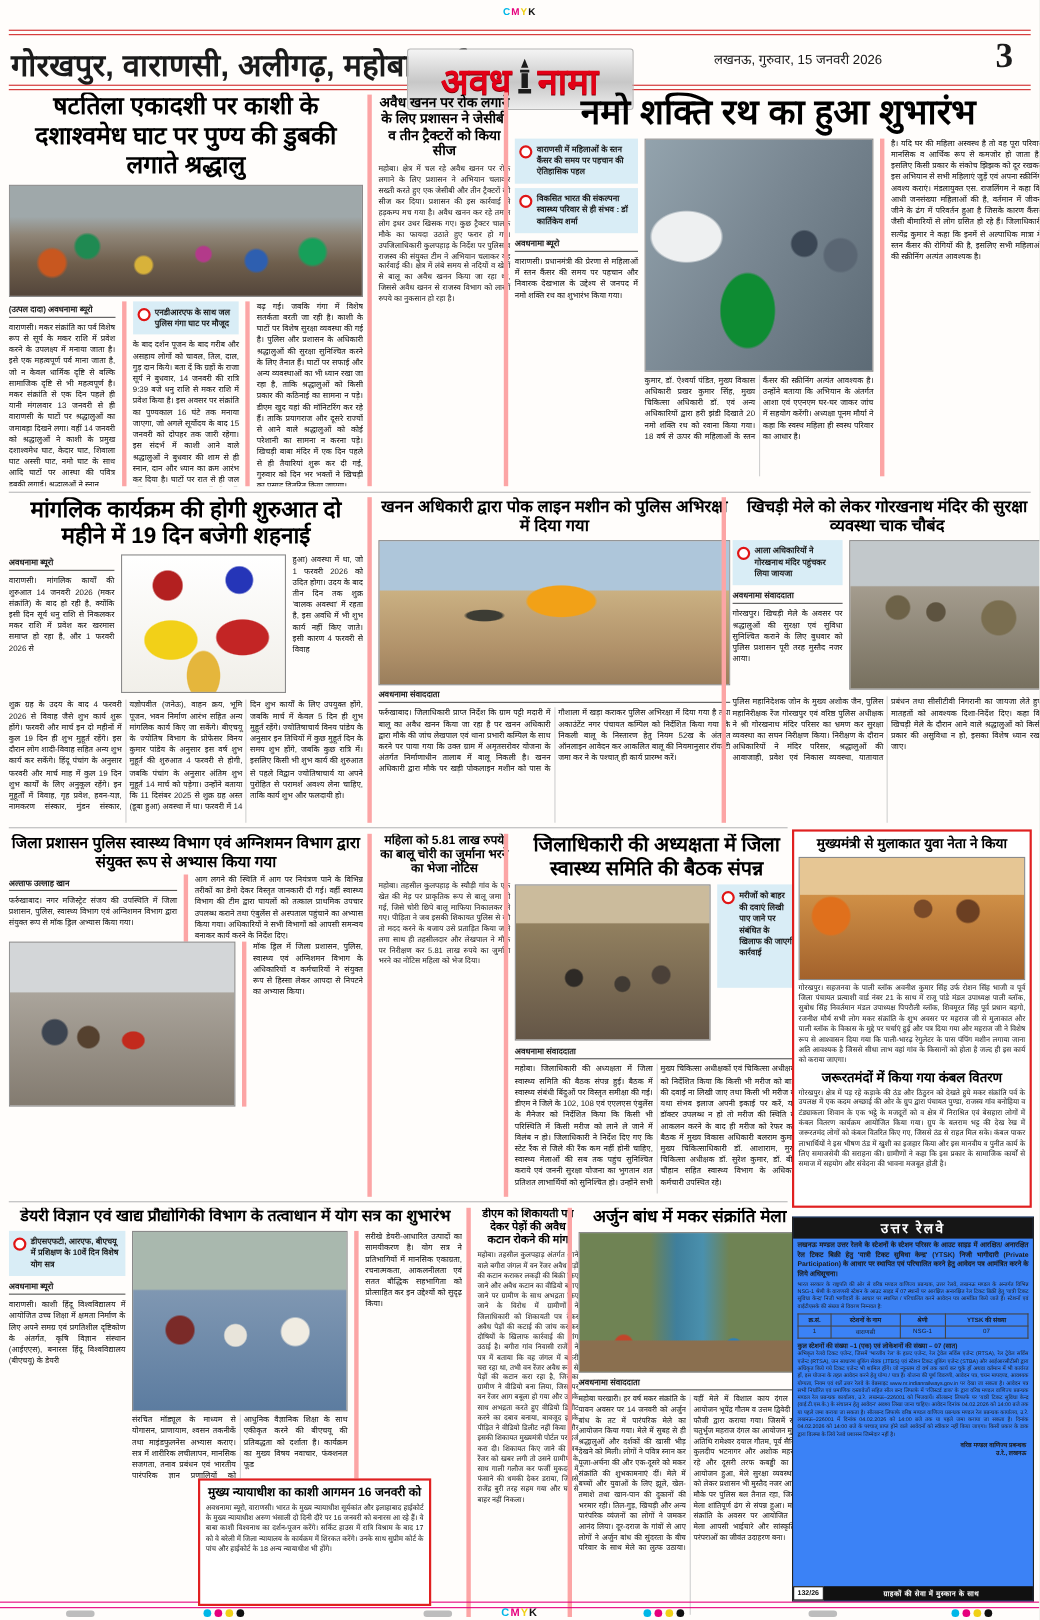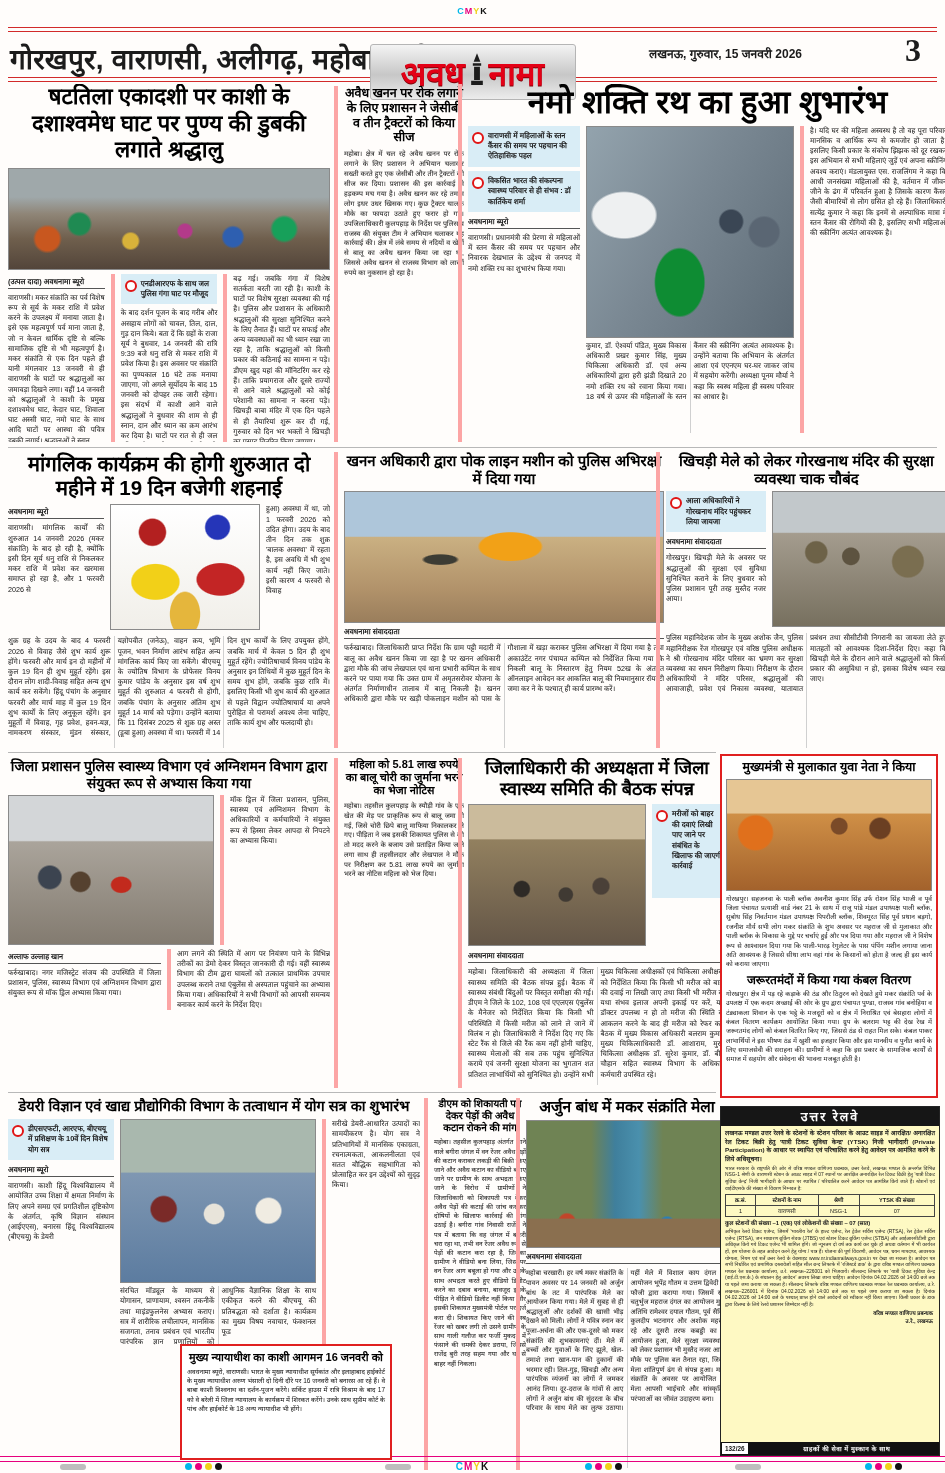--- a/index.html
+++ b/index.html
@@ -8,40 +8,40 @@
   
   .cmyk{position:absolute;top:6px;left:0;width:100%;text-align:center;font-size:9px;font-weight:bold;letter-spacing:1px;}
   .cmyk .c{color:#00b7e8}.cmyk .m{color:#e6007e}.cmyk .y{color:#f0d117}.cmyk .k{color:#111}
   .redrule{position:absolute;left:8px;right:8px;height:3px;border-top:1.5px solid #d22a2a;border-bottom:1px solid #d22a2a;}
   .mast{position:absolute;top:32px;left:8px;right:8px;height:42px;}
   .cities{position:absolute;left:2px;top:7px;font-size:28px;font-weight:800;letter-spacing:.2px;text-align:center;}
   .logo{position:absolute;left:50%;top:-7px;transform:translateX(-50%);width:204px;height:54px;
         background:linear-gradient(180deg,#f4f4f4,#c7c7c7 55%,#ececec);border:1px solid #b5b5b5;border-radius:3px;
         display:flex;align-items:center;justify-content:center;gap:2px;margin-top:19px;}
   .logo-txt{font-size:33px;font-weight:800;color:#e30016;text-shadow:0 1px 0 #7d0008;}
-  .dateline{position:absolute;right:135px;top:13px;font-size:12px;font-weight:bold;}
+  .dateline{position:absolute;right:135px;top:13px;font-size:12px;font-weight:normal;}
   .pagenum{position:absolute;right:16px;top:0;font-size:32px;font-weight:bold;font-family:"Liberation Serif",serif;}
   
   .art{position:absolute;overflow:hidden;}
   .bl{border-left:4px solid #fca5a5;padding-left:6px;}
   .hl{font-weight:800;text-align:center;color:#000;line-height:1.18;margin:0 0 4px 0;}
   .body{font-size:7.2px;line-height:1.42;text-align:justify;color:#141414;}
   .byline{display:block;font-weight:bold;font-size:7.4px;border-bottom:1px solid #555;padding-bottom:2px;margin:2px 0 4px;}
   .cols2{column-count:2;column-gap:7px;column-rule:1px solid #d0d0d0;}
   .cols3{column-count:3;column-gap:7px;column-rule:1px solid #d0d0d0;}
   .colrow{display:flex;gap:6px;}
   .colrow>div{flex:1;min-width:0;}
   .photo{border:1px solid #8a8a8a;background-size:cover;}
   .hlbox{background:#d9edf6;display:flex;gap:4px;padding:5px 4px;font-weight:bold;font-size:7.4px;line-height:1.4;
          text-align:left;align-items:flex-start;margin-bottom:4px;}
   .ring{width:8px;height:8px;border:2.5px solid #e01515;border-radius:50%;flex-shrink:0;margin-top:1px;background:#fff;}
   .redbox{border:2px solid #e02020;background:#fff;}
   .hdiv{position:absolute;height:1px;background:#b8b8b8;}
   
-  #railway{position:absolute;left:720px;top:1106px;width:218px;height:348px;border:1.5px solid #222;background:#fef9c3;
+  #railway{position:absolute;left:720px;top:1106px;width:218px;height:348px;border:1.5px solid #222;background:#3b82f6;
            display:flex;flex-direction:column;}
   .rw-title{background:#161616;color:#fff;text-align:center;font-weight:800;font-size:12.5px;padding:1px 0;letter-spacing:2px;}
   .rw-intro{font-size:6.2px;font-weight:bold;text-align:justify;line-height:1.4;padding:3px 4px 1px;}
   .rw-small{font-size:4.9px;line-height:1.35;text-align:justify;padding:1px 4px;}
   .rw-table{width:calc(100% - 8px);margin:1px 4px;border-collapse:collapse;font-size:5.6px;}
   .rw-table th,.rw-table td{border:1px solid #444;padding:1px 2px;text-align:center;}
   .rw-total{font-size:5.9px;font-weight:bold;padding:1px 4px;}
   .rw-sign{font-size:5.6px;font-weight:bold;text-align:right;padding:0 6px;}
   .rw-bar{margin-top:auto;background:#111;color:#fff;display:flex;align-items:center;font-size:6.4px;font-weight:bold;height:13px;}
   .rw-code{background:#fff;color:#111;border:1px solid #111;padding:0 3px;margin-right:6px;height:11px;line-height:11px;}
@@ -197,37 +197,37 @@
         radial-gradient(circle at 78% 52%, #7a6e50 0 10%, rgba(0,0,0,0) 11%),
         linear-gradient(180deg,#c2c8cb 0 30%, #a49c8e 31%, #77705f)"></div>
     </div>
     <div class="cols2 body" style="margin-top:4px;height:120px">पुलिस महानिदेशक जोन के मुख्य अशोक जैन, पुलिस महानिरीक्षक रेंज गोरखपुर एवं वरिष्ठ पुलिस अधीक्षक ने श्री गोरखनाथ मंदिर परिसर का भ्रमण कर सुरक्षा व्यवस्था का सघन निरीक्षण किया। निरीक्षण के दौरान अधिकारियों ने मंदिर परिसर, श्रद्धालुओं की आवाजाही, प्रवेश एवं निकास व्यवस्था, यातायात प्रबंधन तथा सीसीटीवी निगरानी का जायजा लेते हुए मातहतों को आवश्यक दिशा-निर्देश दिए। कहा कि खिचड़ी मेले के दौरान आने वाले श्रद्धालुओं को किसी प्रकार की असुविधा न हो, इसका विशेष ध्यान रखा जाए।</div>
   </section>
 
   <div class="hdiv" style="left:8px;top:752px;width:708px"></div>
 
   <section class="art" style="left:8px;top:758px;width:322px;height:330px">
     <h1 class="hl" style="font-size:14px">जिला प्रशासन पुलिस स्वास्थ्य विभाग एवं अग्निशमन विभाग द्वारा संयुक्त रूप से अभ्यास किया गया</h1>
+    <div class="colrow" style="margin-top:4px">
+      <div>
+        <span class="byline">अल्ताफ उल्लाह खान</span>
+        <div class="body">फर्रुखाबाद। नगर मजिस्ट्रेट संजय की उपस्थिति में जिला प्रशासन, पुलिस, स्वास्थ्य विभाग एवं अग्निशमन विभाग द्वारा संयुक्त रूप से मॉक ड्रिल अभ्यास किया गया।</div>
+      </div>
+      <div class="bl">
+          <div class="body">आग लगने की स्थिति में आग पर नियंत्रण पाने के विभिन्न तरीकों का डेमो देकर विस्तृत जानकारी दी गई। वहीं स्वास्थ्य विभाग की टीम द्वारा घायलों को तत्काल प्राथमिक उपचार उपलब्ध कराने तथा एंबुलेंस से अस्पताल पहुंचाने का अभ्यास किया गया। अधिकारियों ने सभी विभागों को आपसी समन्वय बनाकर कार्य करने के निर्देश दिए।</div>
+        </div>
+    </div>
     <div class="colrow" style="height:150px">
       <div class="photo" style="flex:0 0 204px;height:148px;background:
         radial-gradient(ellipse at 55% 60%, #c22a1d 0 6%, rgba(0,0,0,0) 7%),
         radial-gradient(circle at 20% 55%, #3c4450 0 6%, rgba(0,0,0,0) 7%),
         radial-gradient(circle at 35% 58%, #55412f 0 6%, rgba(0,0,0,0) 7%),
         linear-gradient(180deg,#d3d6d8 0 30%, #aaa49b 31%, #837b70)"></div>
       <div class="bl">
           <div class="body">मॉक ड्रिल में जिला प्रशासन, पुलिस, स्वास्थ्य एवं अग्निशमन विभाग के अधिकारियों व कर्मचारियों ने संयुक्त रूप से हिस्सा लेकर आपदा से निपटने का अभ्यास किया।</div>
-        </div>
-    </div>
-    <div class="colrow" style="margin-top:4px">
-      <div>
-        <span class="byline">अल्ताफ उल्लाह खान</span>
-        <div class="body">फर्रुखाबाद। नगर मजिस्ट्रेट संजय की उपस्थिति में जिला प्रशासन, पुलिस, स्वास्थ्य विभाग एवं अग्निशमन विभाग द्वारा संयुक्त रूप से मॉक ड्रिल अभ्यास किया गया।</div>
-      </div>
-      <div class="bl">
-          <div class="body">आग लगने की स्थिति में आग पर नियंत्रण पाने के विभिन्न तरीकों का डेमो देकर विस्तृत जानकारी दी गई। वहीं स्वास्थ्य विभाग की टीम द्वारा घायलों को तत्काल प्राथमिक उपचार उपलब्ध कराने तथा एंबुलेंस से अस्पताल पहुंचाने का अभ्यास किया गया। अधिकारियों ने सभी विभागों को आपसी समन्वय बनाकर कार्य करने के निर्देश दिए।</div>
         </div>
     </div>
   </section>
 
   <section class="art bl" style="left:334px;top:758px;width:120px;height:330px">
     <h1 class="hl" style="font-size:11px">महिला को 5.81 लाख रुपये का बालू चोरी का जुर्माना भरने का भेजा नोटिस</h1>
     <div class="body" style="font-size:6.9px">महोबा। तहसील कुलपहाड़ के स्यौड़ी गांव के एक खेत की मेड़ पर प्राकृतिक रूप से बालू जमा हो गई, जिसे चोरी छिपे बालू माफिया निकालकर ले गए। पीड़िता ने जब इसकी शिकायत पुलिस से की तो मदद करने के बजाय उसे प्रताड़ित किया जाने लगा साथ ही तहसीलदार और लेखपाल ने मौके पर निरीक्षण कर 5.81 लाख रुपये का जुर्माना भरने का नोटिस महिला को भेज दिया।</div>
   </section>
 
   <section class="art bl" style="left:458px;top:758px;width:258px;height:330px">

